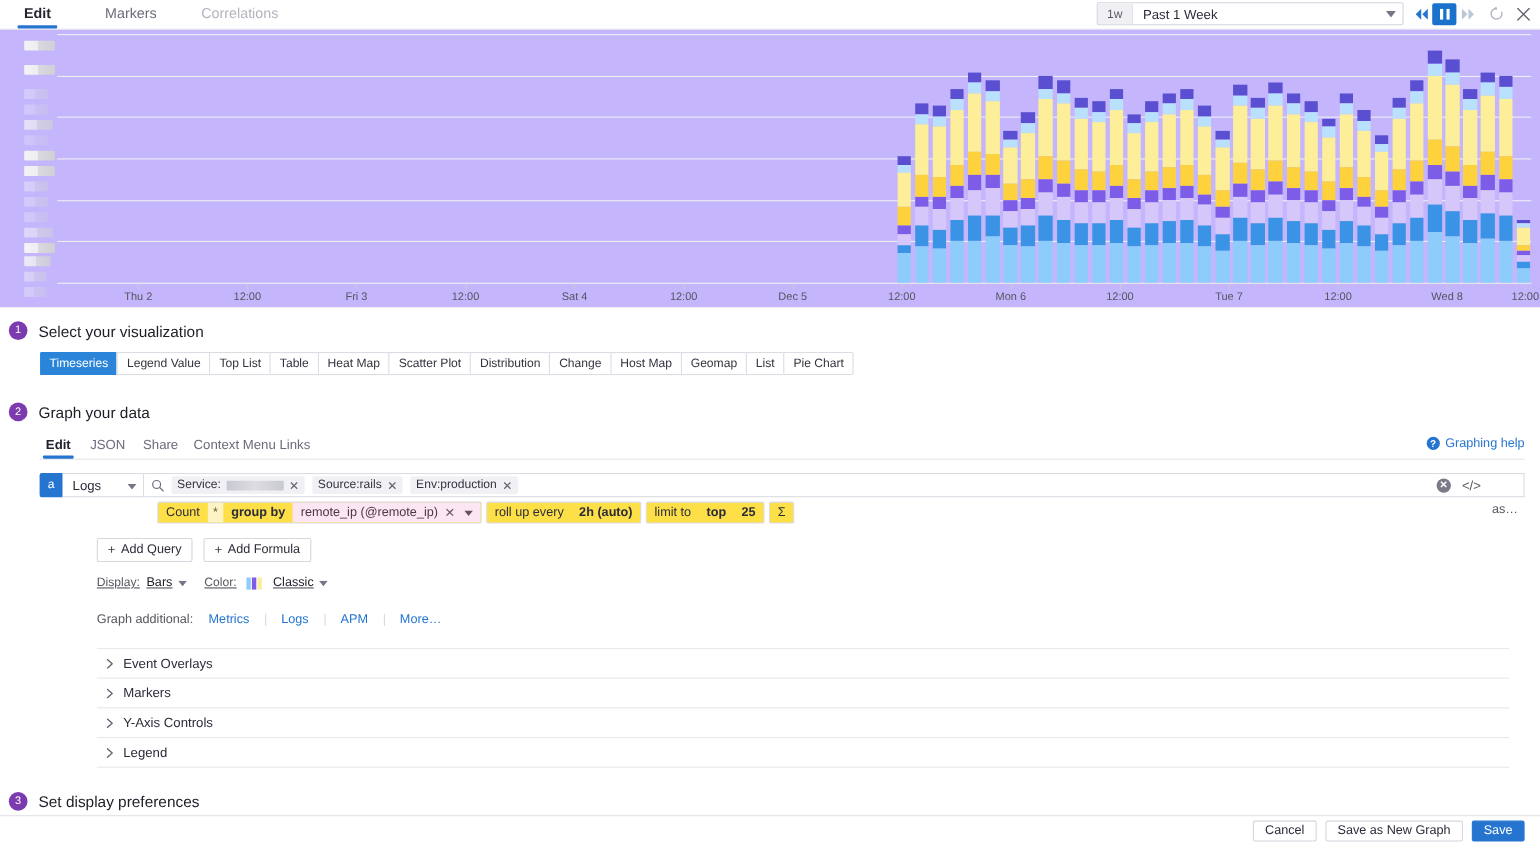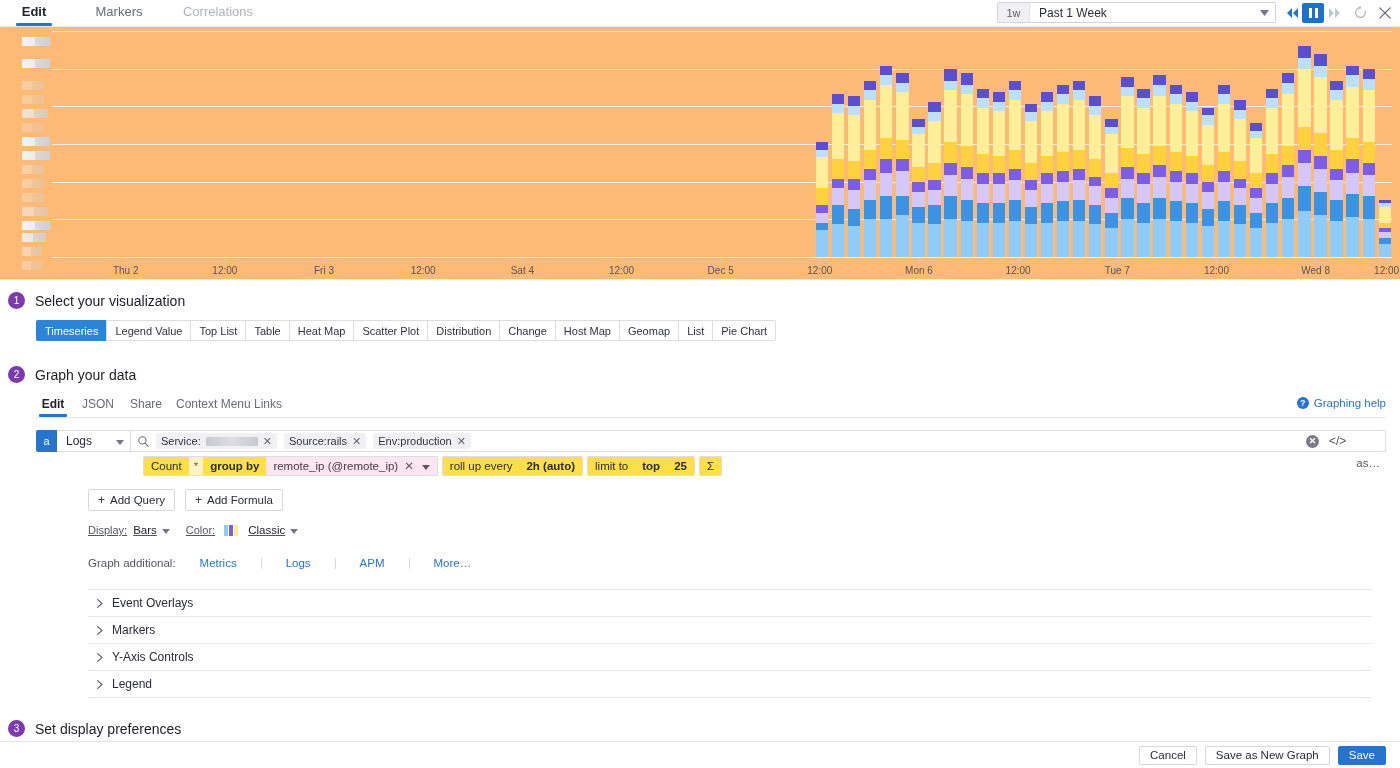--- a/index.html
+++ b/index.html
@@ -94,21 +94,21 @@
   .tc-btn.dim { color: #b9c7d6; }
   .tc-btn.reload { color: #b6b6c2; margin-left: 6px; }
   .tc-btn.close { color: #63636f; margin-left: 6px; width: 18px; }
   .tc-btn svg { display: block; }
 
   
   .chart-wrap {
     position: relative;
     height: 253px;
     border-bottom: 1px solid #e8e8ee;
-    background: #fdba74;
+    background: #c4b5fd;
   }
   .skeleton-col {
     position: absolute;
     left: 22px; top: 6px;
     width: 28px;
   }
   .skel {
     height: 9px;
     background: linear-gradient(90deg,#f4f4f6 0%, #ededf0 45%, #d9d9de 46%, #cfcfd6 100%);
     border-radius: 1px;
@@ -379,21 +379,21 @@
     color: #22222c;
     cursor: pointer;
   }
   .dd .caret { color: #767688; }
   .swatch { display: flex; gap: 1px; margin-left: 3px; }
   .swatch i { display: block; width: 4px; height: 11px; }
 
   .additional-row {
     display: flex; align-items: center;
     margin: 21px 0 0 52px;
-    gap: 10px;
+    gap: 0;
     font-size: 11.5px;
     color: #55555f;
   }
   .additional-row .lbl { margin-right: 14px; }
   .alink { color: #2575d0; cursor: pointer; padding: 0 14px; }
   .avsep { width: 1px; height: 11px; background: #d9d9e0; }
 
   
   .accordions { margin: 20px 14px 0 52px; border-top: 1px solid #e8e8ee; }
   .acc {

